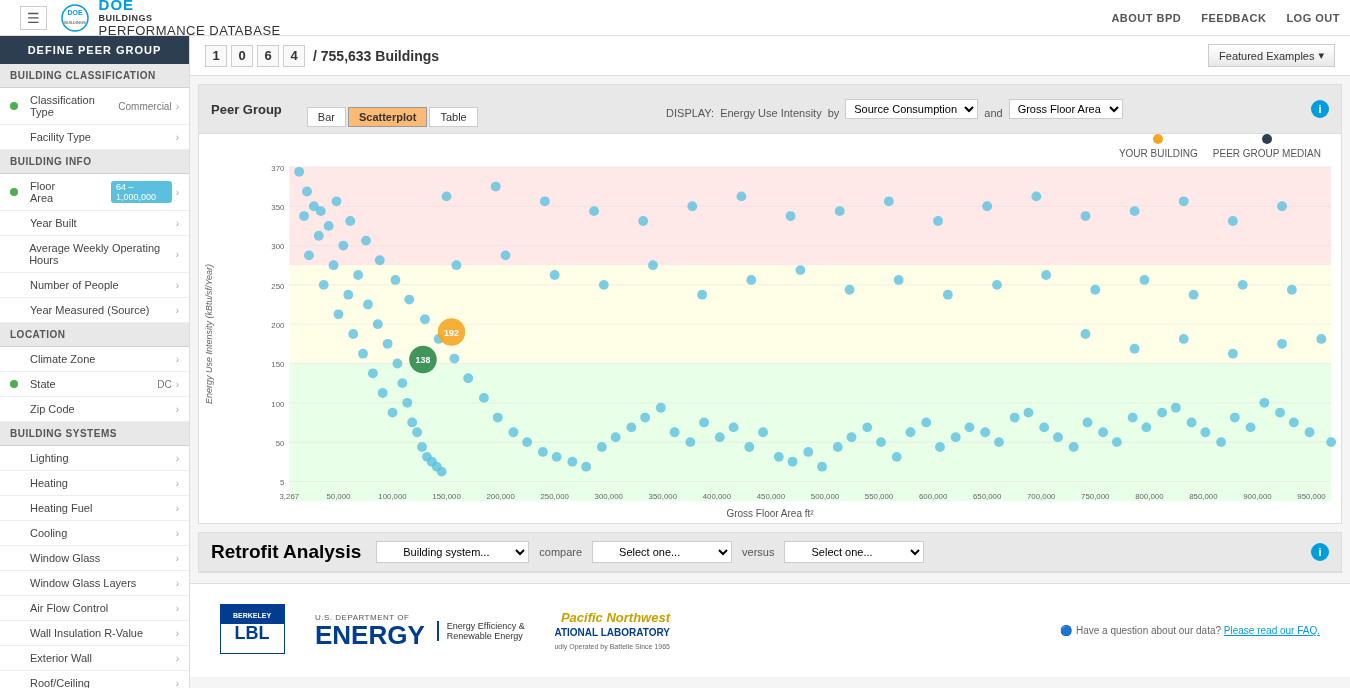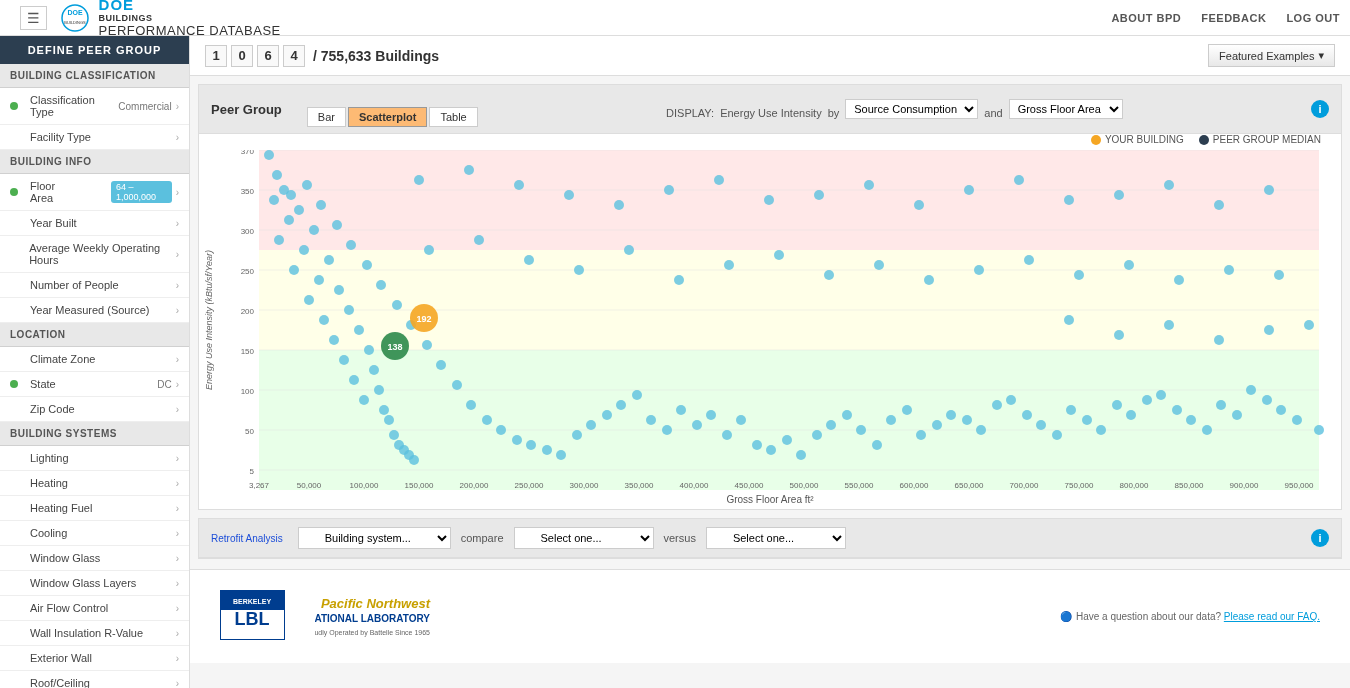--- a/index.html
+++ b/index.html
@@ -238,20 +238,21 @@
       justify-content: flex-end;
       padding-right: 20px;
       margin-bottom: 5px;
       font-size: 10px;
       color: #555;
     }
     .legend-item {
       display: flex;
       align-items: center;
       gap: 4px;
+      flex-direction: column;
     }
     .legend-dot {
       width: 10px;
       height: 10px;
       border-radius: 50%;
     }
     .legend-orange { background: #f5a623; }
     .legend-dark { background: #2c3e50; }
 
     
@@ -269,23 +270,23 @@
     }
     .retrofit-header {
       background: #e8e8e8;
       padding: 8px 12px;
       display: flex;
       align-items: center;
       gap: 10px;
       border-bottom: 1px solid #ddd;
     }
     .retrofit-title {
-      font-weight: normal;
-      font-size: 10px;
-      color: #1d4ed8;
+      font-weight: bold;
+      font-size: 19px;
+      color: #000000;
       margin-right: 5px;
     }
     .retrofit-select {
       font-size: 11px;
       padding: 3px 22px;
       border: 1px solid #ccc;
       background: #fff;
     }
     .compare-label {
       font-size: 11px;
@@ -594,21 +595,21 @@
             <div class="legend-dot legend-orange"></div>
             <span>YOUR BUILDING</span>
           </div>
           <div class="legend-item">
             <div class="legend-dot legend-dark"></div>
             <span>PEER GROUP MEDIAN</span>
           </div>
         </div>
 
         <div class="chart-container">
-          <div style="position:relative;display:flex;">
+          <div style="position:relative;display:flex;gap:31px;">
 
             <div style="width:20px;position:relative;flex-shrink:0;">
               <div style="position:absolute;top:50%;left:50%;transform:translate(-50%,-50%) rotate(-90deg);white-space:nowrap;font-size:9px;color:#666;font-style:italic;">Energy Use Intensity (kBtu/sf/Year)</div>
             </div>
 
             <svg class="chart-svg" width="1110" height="340" viewBox="0 0 1110 340">
 
               <rect x="40" y="0" width="1060" height="100" class="zone-red"></rect>
               <rect x="40" y="100" width="1060" height="100" class="zone-yellow"></rect>
               <rect x="40" y="200" width="1060" height="140" class="zone-green"></rect>
@@ -843,20 +844,30 @@
 
         <div>
           <svg width="65" height="50" viewBox="0 0 65 50">
             <rect x="0" y="0" width="65" height="50" fill="none" stroke="#003d8f" stroke-width="2"></rect>
             <rect x="0" y="0" width="65" height="20" fill="#003d8f"></rect>
             <text x="32" y="14" text-anchor="middle" font-size="7" fill="#fff" font-weight="bold">BERKELEY</text>
             <text x="32" y="35" text-anchor="middle" font-size="18" fill="#003d8f" font-weight="bold">LBL</text>
           </svg>
         </div>
 
+        <div class="energy-logo">
+          <div>
+            <div style="font-size:8px;color:#555;letter-spacing:0.5px;">U.S. DEPARTMENT OF</div>
+            <div style="font-size:26px;font-weight:bold;color:#003d8f;line-height:1;">ENERGY</div>
+          </div>
+          <div style="border-left:2px solid #003d8f;padding-left:8px;margin-left:4px;">
+            <div style="font-size:9px;color:#333;">Energy Efficiency &amp;</div>
+            <div style="font-size:9px;color:#333;">Renewable Energy</div>
+          </div>
+        </div>
 
         <div style="text-align:right;">
           <svg width="120" height="50" viewBox="0 0 120 50">
             <text x="115" y="18" text-anchor="end" font-size="13" fill="#c8a000" font-weight="bold" font-style="italic">Pacific Northwest</text>
             <text x="115" y="32" text-anchor="end" font-size="10" fill="#003d8f" font-weight="bold">NATIONAL LABORATORY</text>
             <text x="115" y="45" text-anchor="end" font-size="7" fill="#666">Proudly Operated by Battelle Since 1965</text>
           </svg>
         </div>
       </div>
 

